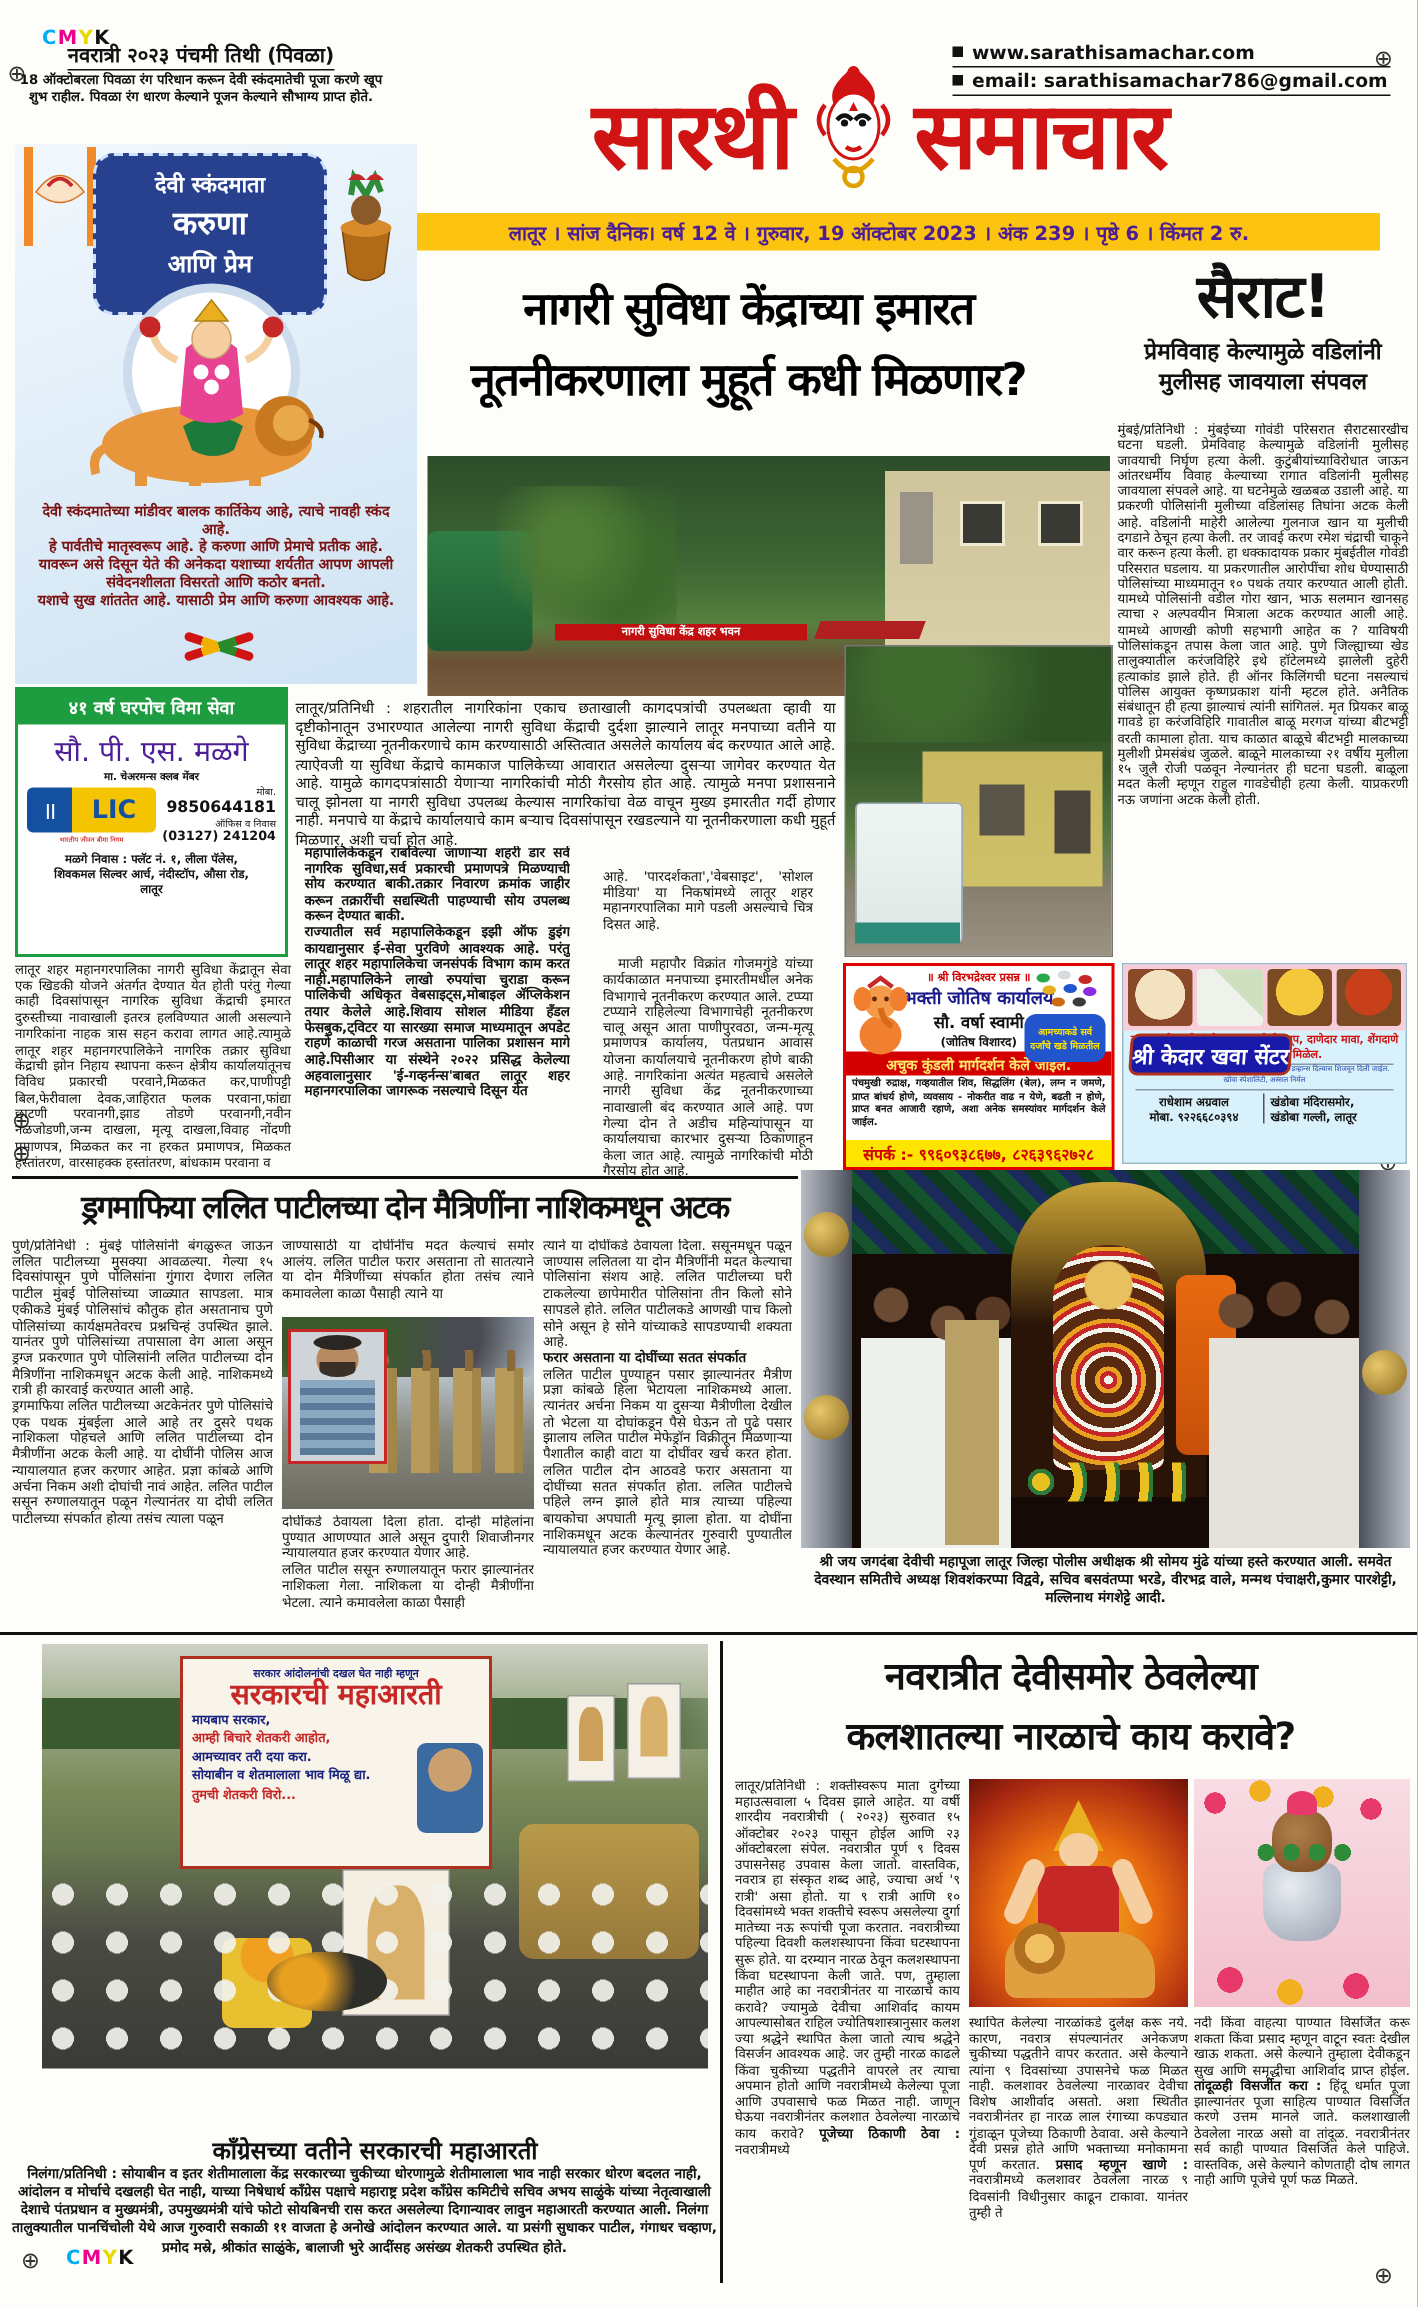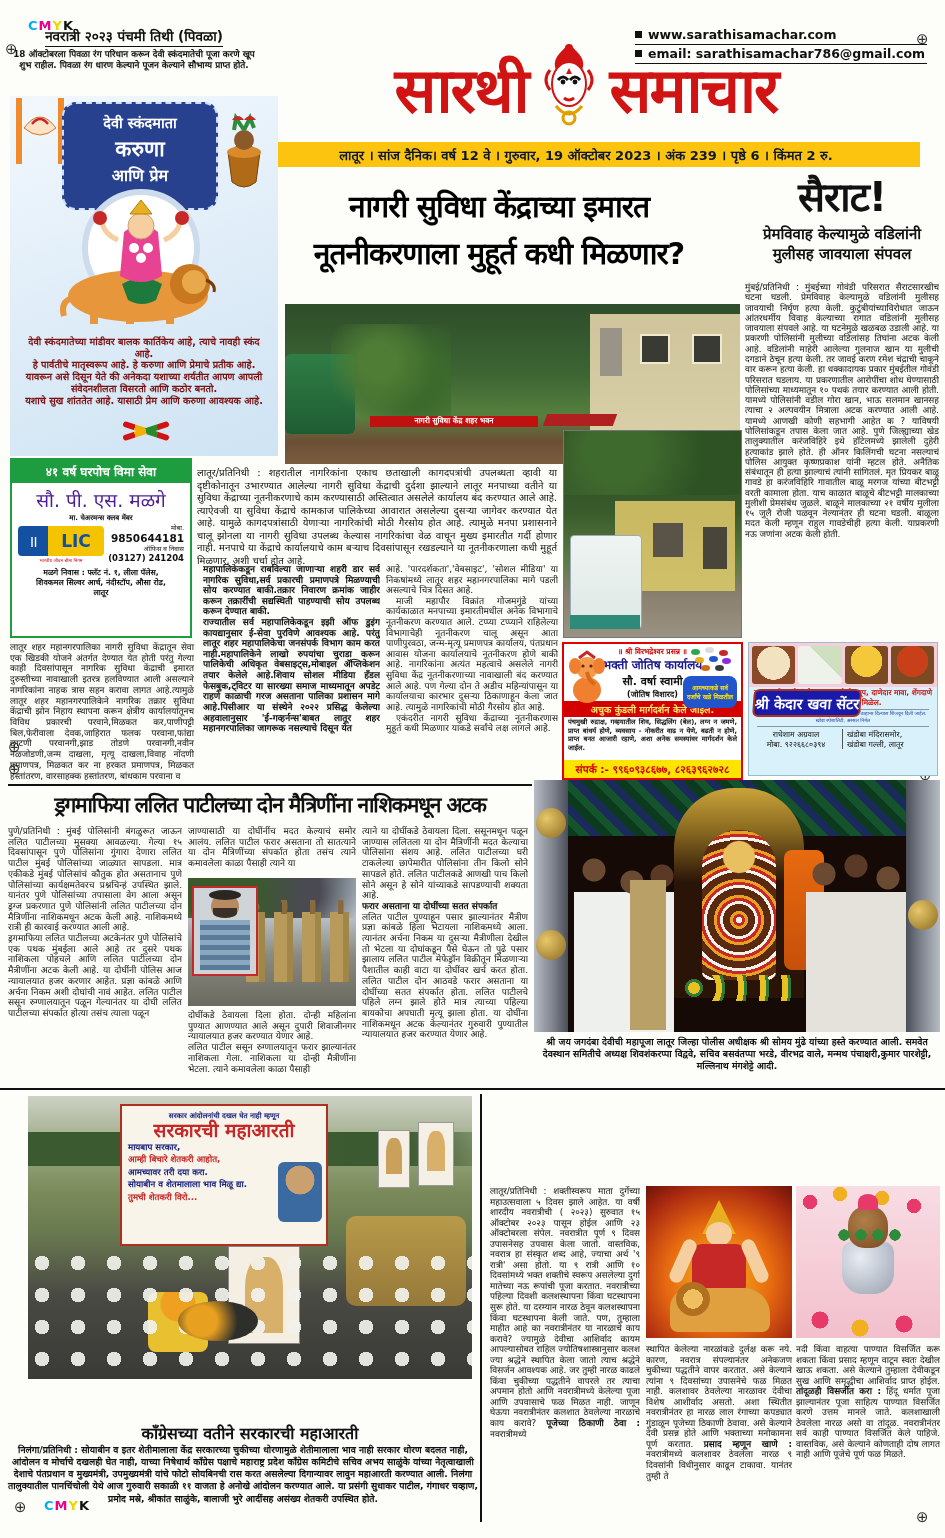--- a/index.html
+++ b/index.html
@@ -15,21 +15,21 @@
   .cmyk .c{color:#00aeef}.cmyk .m{color:#ec008c}.cmyk .y{color:#e8d800}.cmyk .k{color:#111}
   
   .tithi{position:absolute;left:12px;top:26px;width:244px;text-align:center;}
   .tithi .t{font-size:13.5px;font-weight:bold;border-bottom:1.5px solid #111;display:inline-block;padding-bottom:1px;}
   .tithi .bd{font-size:8.8px;font-weight:bold;line-height:1.3;margin-top:2px;}
   .contact{position:absolute;left:635px;top:26px;width:292px;}
   .contact .row{border-bottom:1.6px solid #111;padding:1px 0 2px 0;font-size:12.5px;font-weight:bold;display:flex;align-items:center;gap:6px;}
   .contact .blt{width:7px;height:7px;background:#111;display:inline-block;}
   .masthead{position:absolute;left:252px;top:36px;width:668px;height:104px;display:flex;align-items:center;justify-content:center;gap:8px;overflow:hidden;}
   .masthead .word{font-size:62px;font-weight:bold;color:#d01414;letter-spacing:-2px;white-space:nowrap;}
-  .datebar{position:absolute;left:252px;top:142px;width:668px;height:25px;background:#fcc40e;display:flex;align-items:center;justify-content:center;font-size:13px;font-weight:bold;color:#0f172a;}
+  .datebar{position:absolute;left:252px;top:142px;width:668px;height:25px;background:#fcc40e;display:flex;align-items:center;justify-content:center;font-size:13px;font-weight:bold;color:#4c1d95;}
   
   .gcard{position:absolute;left:10px;top:96px;width:268px;height:360px;background:linear-gradient(160deg,#f2f8fd,#dcebf7 60%,#cfe3f3);}
   .gbadge{position:absolute;left:52px;top:6px;width:156px;height:108px;background:#27418f;border-radius:14px;border:2px dashed #cfe0ff;color:#fff;text-align:center;padding-top:8px;box-sizing:border-box;}
   .gbadge .l1{font-size:14.5px;font-weight:bold;}
   .gbadge .l2{font-size:21px;font-weight:bold;margin-top:2px;}
   .gbadge .l3{font-size:16px;font-weight:bold;margin-top:2px;}
   .gtext{position:absolute;left:8px;top:240px;width:252px;font-size:9.6px;font-weight:bold;color:#7a1212;text-align:center;line-height:1.22;}
   .dandiya{position:absolute;left:112px;top:332px;width:50px;height:20px;}
   .dandiya span{position:absolute;width:48px;height:6px;border-radius:3px;background:linear-gradient(90deg,#d01414 0 12px,#f0b000 12px 24px,#2a8a2a 24px 36px,#d01414 36px);}
   .dandiya .s1{transform:rotate(18deg);} .dandiya .s2{transform:rotate(-18deg);}
@@ -46,21 +46,21 @@
   .liclogo .tiny{font-size:4.5px;color:#c00;margin-top:1px;}
   .lic .ph{text-align:right;font-size:6.5px;line-height:1.25;}
   .lic .ph .big{font-size:10.5px;font-weight:bold;}
   .lic .addr{font-size:7.8px;font-weight:bold;line-height:1.3;padding:2px 21px;text-align:center;}
   
   .mainhl{position:absolute;left:258px;top:184px;width:482px;text-align:center;font-weight:bold;color:#000;font-size:30px;line-height:1.55;letter-spacing:-1px;}
   .photo{position:absolute;overflow:hidden;}
   .lead{position:absolute;left:197px;top:467px;width:360px;height:92px;font-size:9.8px;line-height:1.28;}
   .colA{position:absolute;left:203px;top:564px;width:177px;height:222px;font-size:9px;line-height:1.18;font-weight:bold;}
   .colB{position:absolute;left:386px;top:564px;width:172px;height:222px;font-size:9px;line-height:1.18;}
-  .colB p,.colA p{margin:0;} .colB p+p{text-indent:10px;}
+  .colB p,.colA p{margin:16px;} .colB p+p{text-indent:10px;}
   .colLeft{position:absolute;left:10px;top:642px;width:184px;height:146px;font-size:8.8px;line-height:1.22;}
   
   .sai-h{position:absolute;left:745px;top:168px;width:194px;font-size:40px;font-weight:bold;text-align:center;letter-spacing:-1px;}
   .sai-s{position:absolute;left:745px;top:224px;width:194px;font-size:15px;font-weight:bold;text-align:center;line-height:1.35;}
   .sai-b{position:absolute;left:745px;top:282px;width:194px;height:362px;font-size:8.8px;line-height:1.17;}
   
   .jyo{position:absolute;left:562px;top:642px;width:181px;height:138px;border:2.5px solid #e00000;background:#fff;box-sizing:border-box;}
   .jyo .top{font-size:7.5px;color:#d00000;font-weight:bold;text-align:center;margin-top:2px;}
   .jyo .ttl{font-size:12px;font-weight:bold;color:#1a1a8c;text-align:center;}
   .jyo .nm{font-size:11px;font-weight:bold;text-align:center;}
@@ -71,21 +71,21 @@
   .jyo .cn{background:#ffe400;color:#d00000;font-size:10.5px;font-weight:bold;text-align:center;padding:2px 0;position:absolute;bottom:0;left:0;right:0;}
   .gems{position:absolute;right:6px;top:3px;width:44px;height:26px;}
   .gems i{position:absolute;width:9px;height:6px;border-radius:50%;}
   
   .khv{position:absolute;left:748px;top:642px;width:190px;height:134px;background:#d9f1fa;border:1px solid #9bc;box-sizing:border-box;}
   .khv .strip{display:flex;gap:3px;padding:3px;background:#f6cdd9;}
   .khv .strip i{flex:1;height:38px;border-radius:3px;}
   .khv .banner{margin:2px 4px;background:#1a1aaa;border-radius:6px;color:#fff;font-size:14.5px;font-weight:bold;text-align:center;padding:2px 0;transform:skewX(-4deg);}
   .khv .items{font-size:7.4px;font-weight:bold;color:#d01010;text-align:center;line-height:1.3;padding:1px 4px;}
   .khv .note{font-size:4.8px;color:#2244aa;text-align:center;border-top:1px solid #89a;border-bottom:1px solid #89a;margin:1px 8px;padding:1px 0;line-height:1.4;}
-  .khv .bot{display:flex;font-size:7.8px;font-weight:normal;padding:1px 4px;}
+  .khv .bot{display:flex;font-size:7.8px;font-weight:bold;padding:1px 4px;}
   .khv .bot .l{flex:1;border-right:1px solid #555;padding-right:3px;text-align:center;}
   .khv .bot .r{flex:1;padding-left:4px;}
   
   .drug-h{position:absolute;left:8px;top:790px;width:524px;font-size:21px;font-weight:bold;white-space:nowrap;letter-spacing:-1.2px;overflow:hidden;text-align:center;}
   .dcol{position:absolute;font-size:9px;line-height:1.19;}
   .dsub{font-weight:bold;}
   .tcap{position:absolute;left:534px;top:1036px;width:406px;font-size:9.3px;font-weight:bold;text-align:center;line-height:1.3;}
   .hr{position:absolute;background:#111;}
   
   .pcapt{position:absolute;left:28px;top:1422px;width:444px;font-size:16px;font-weight:bold;text-align:center;}
@@ -389,20 +389,24 @@
     <div class="abs" style="left:200px;top:150px;width:70px;height:96px;background:#f4efe2;border:1px solid #888;">
         <div class="abs" style="left:16px;top:10px;width:38px;height:76px;background:#d8b06a;border-radius:40% 40% 0 0;"></div>
       </div>
     <div class="abs" style="left:120px;top:196px;width:60px;height:60px;background:radial-gradient(circle at 50% 20%,#f0a020 30%,transparent 32%),#e8c030;border-radius:8px;"></div>
     <div class="abs" style="left:0;bottom:0;width:444px;height:130px;background:radial-gradient(circle 9px at 14px 14px,#f2f2ec 80%,transparent 82%);background-size:36px 32px;opacity:.92;"></div>
     <div class="abs" style="left:150px;bottom:38px;width:80px;height:40px;background:radial-gradient(circle at 30% 50%,#e8a020 25%,transparent 60%),#2e2e2a;border-radius:50%;"></div>
   </div>
   <div class="pcapt">काँग्रेसच्या वतीने सरकारची महाआरती</div>
   <div class="pcap">निलंगा/प्रतिनिधी : सोयाबीन व इतर शेतीमालाला केंद्र सरकारच्या चुकीच्या धोरणामुळे शेतीमालाला भाव नाही सरकार धोरण बदलत नाही, आंदोलन व मोर्चाचे दखलही घेत नाही, याच्या निषेधार्थ काँग्रेस पक्षाचे महाराष्ट्र प्रदेश काँग्रेस कमिटीचे सचिव अभय साळुंके यांच्या नेतृत्वाखाली देशाचे पंतप्रधान व मुख्यमंत्री, उपमुख्यमंत्री यांचे फोटो सोयबिनची रास करत असलेल्या दिगान्यावर लावुन महाआरती करण्यात आली. निलंगा तालुक्यातील पानचिंचोली येथे आज गुरुवारी सकाळी ११ वाजता हे अनोखे आंदोलन करण्यात आले. या प्रसंगी सुधाकर पाटील, गंगाधर चव्हाण, प्रमोद मस्रे, श्रीकांत साळुंके, बालाजी भुरे आदींसह असंख्य शेतकरी उपस्थित होते.</div>
 
+  <div class="nav-h">
+    <div>नवरात्रीत देवीसमोर ठेवलेल्या</div>
+    <div>कलशातल्या नारळाचे काय करावे?</div>
+  </div>
   <div class="ncol just ovh" style="left:490px;top:1186px;width:150px;height:336px;">
     <span>लातूर/प्रतिनिधी : शक्तीस्वरूप माता दुर्गेच्या महाउत्सवाला ५ दिवस झाले आहेत. या वर्षी शारदीय नवरात्रीची ( २०२३) सुरुवात १५ ऑक्टोबर २०२३ पासून होईल आणि २३ ऑक्टोबरला संपेल. नवरात्रीत पूर्ण ९ दिवस उपासनेसह उपवास केला जातो. वास्तविक, नवरात्र हा संस्कृत शब्द आहे, ज्याचा अर्थ '९ रात्री' असा होतो. या ९ रात्री आणि १० दिवसांमध्ये भक्त शक्तीचे स्वरूप असलेल्या दुर्गा मातेच्या नऊ रूपांची पूजा करतात. नवरात्रीच्या पहिल्या दिवशी कलशस्थापना किंवा घटस्थापना सुरू होते. या दरम्यान नारळ ठेवून कलशस्थापना किंवा घटस्थापना केली जाते. पण, तुम्हाला माहीत आहे का नवरात्रीनंतर या नारळाचे काय करावे? ज्यामुळे देवीचा आशिर्वाद कायम आपल्यासोबत राहिल ज्योतिषशास्त्रानुसार कलश ज्या श्रद्धेने स्थापित केला जातो त्याच श्रद्धेने विसर्जन आवश्यक आहे. जर तुम्ही नारळ काढले किंवा चुकीच्या पद्धतीने वापरले तर त्याचा अपमान होतो आणि नवरात्रीमध्ये केलेल्या पूजा आणि उपवासाचे फळ मिळत नाही. जाणून घेऊया नवरात्रीनंतर कलशात ठेवलेल्या नारळाचे काय करावे?</span>
     <span class="b">पूजेच्या ठिकाणी ठेवा : </span><span>नवरात्रीमध्ये</span>
   </div>
 
   <div class="photo" style="left:646px;top:1186px;width:146px;height:152px;background:radial-gradient(circle at 50% 60%,#f4b820 0%,#e86a10 45%,#a82810 80%,#6a1408 100%);">
     <div class="abs" style="left:52px;top:14px;width:42px;height:34px;background:#e8b020;clip-path:polygon(50% 0,90% 100%,10% 100%);"></div>
     <div class="abs" style="left:60px;top:36px;width:26px;height:24px;border-radius:50%;background:#f5cfa0;"></div>
     <div class="abs" style="left:46px;top:58px;width:54px;height:52px;background:#c62828;border-radius:10px;"></div>
     <div class="abs" style="left:30px;top:52px;width:14px;height:46px;background:#f5cfa0;border-radius:8px;transform:rotate(24deg);"></div>

